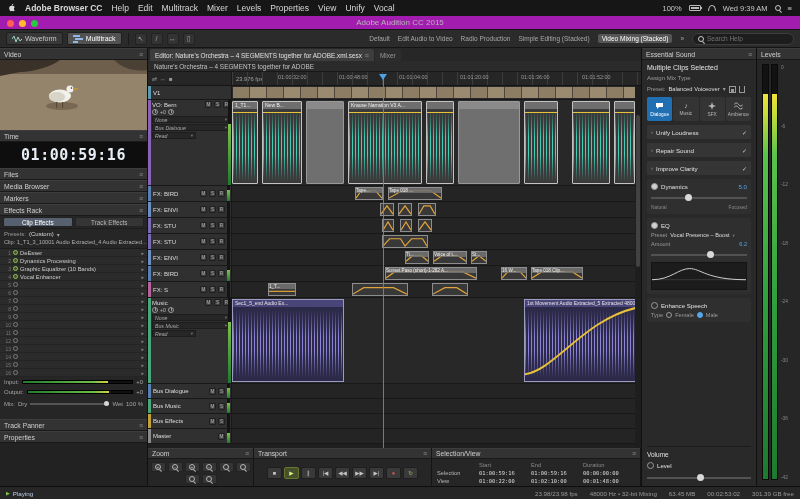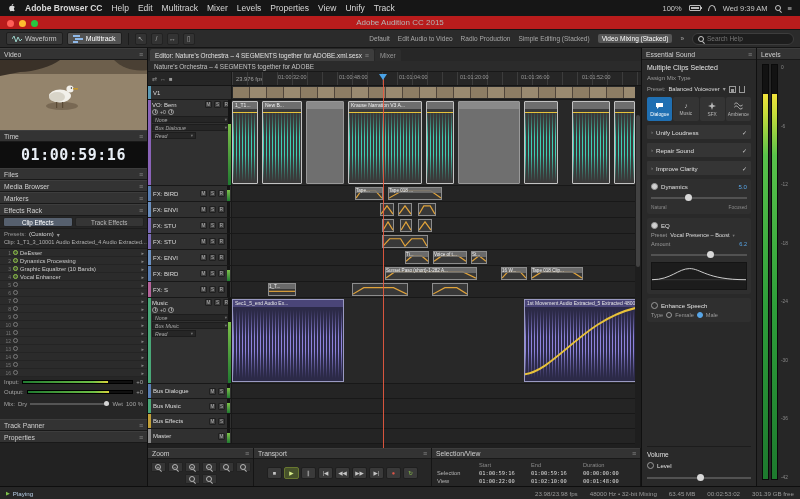--- a/index.html
+++ b/index.html
@@ -10,21 +10,21 @@
   .menubar{position:absolute;top:0;left:0;right:0;height:16px;background:#161616;display:flex;align-items:center;gap:9px;padding:0 8px;font-size:8.5px;color:#d8d8d8}
   .menubar .app-name{font-weight:bold}
   .mb-right{margin-left:auto;display:flex;align-items:center;gap:7px;font-size:7.5px;color:#c8c8c8}
   .batt{width:12px;height:6px;border:1px solid #bbb;border-radius:1px;position:relative}
   .batt i{position:absolute;inset:1px;background:#bbb}
   .batt:after{content:"";position:absolute;right:-2px;top:1px;width:1px;height:2px;background:#bbb}
   .wifi{width:8px;height:6px;border-radius:50% 50% 0 0/100% 100% 0 0;border:1px solid #bbb;border-bottom:none}
   .magi{width:6px;height:6px;border:1px solid #c8c8c8;border-radius:50%;position:relative}
   .magi:after{content:"";position:absolute;right:-2px;bottom:-2px;width:3px;height:1px;background:#c8c8c8;transform:rotate(45deg)}
   
-  .titlebar{position:absolute;top:16px;left:0;right:0;height:14px;background:#b91c1c;border-bottom:1px solid #151515;display:flex;align-items:center;justify-content:center;font-size:8px;color:#b5b5b5}
+  .titlebar{position:absolute;top:16px;left:0;right:0;height:14px;background:#a21caf;border-bottom:1px solid #151515;display:flex;align-items:center;justify-content:center;font-size:8px;color:#b5b5b5}
   .lights{position:absolute;left:7px;top:4px;display:flex;gap:5px}
   .lights i{width:7px;height:7px;border-radius:50%}
   
   .toolbar{position:absolute;top:30px;left:0;right:0;height:18px;background:#2b2b2b;border-bottom:1px solid #141414;display:flex;align-items:center;gap:4px;padding:0 6px}
   .tbbtn{height:13px;display:flex;align-items:center;gap:3px;padding:0 5px;background:#383838;border:1px solid #1e1e1e;border-radius:2px;font-size:7px;color:#c8c8c8;white-space:nowrap}
   .tbbtn.active{background:#525252;color:#fff}
   .tooli{width:12px;height:12px;display:flex;align-items:center;justify-content:center;font-size:7px;color:#a5a5a5;background:#333;border:1px solid #222;border-radius:2px}
   .vsep{width:1px;height:12px;background:#1a1a1a;margin:0 2px}
   .ws-bar{margin-left:auto;display:flex;align-items:center;gap:8px;font-size:6.5px;color:#a8a8a8;white-space:nowrap}
   .ws.active{background:#565656;color:#fff;padding:1px 4px;border-radius:2px}
@@ -184,21 +184,21 @@
         </svg></span>
     <span class="app-name">Adobe Browser CC</span>
     <span>Help</span>
     <span>Edit</span>
     <span>Multitrack</span>
     <span>Mixer</span>
     <span>Levels</span>
     <span>Properties</span>
     <span>View</span>
     <span>Unify</span>
-    <span>Track</span>
+    <span>Vocal</span>
     <span class="mb-right">
       <span>100%</span>
       <span class="batt">
           <i></i>
         </span>
       <span class="wifi"></span>
       <span>Wed 9:39 AM</span>
       <span class="magi"></span>
       <span>≡</span>
     </span>

